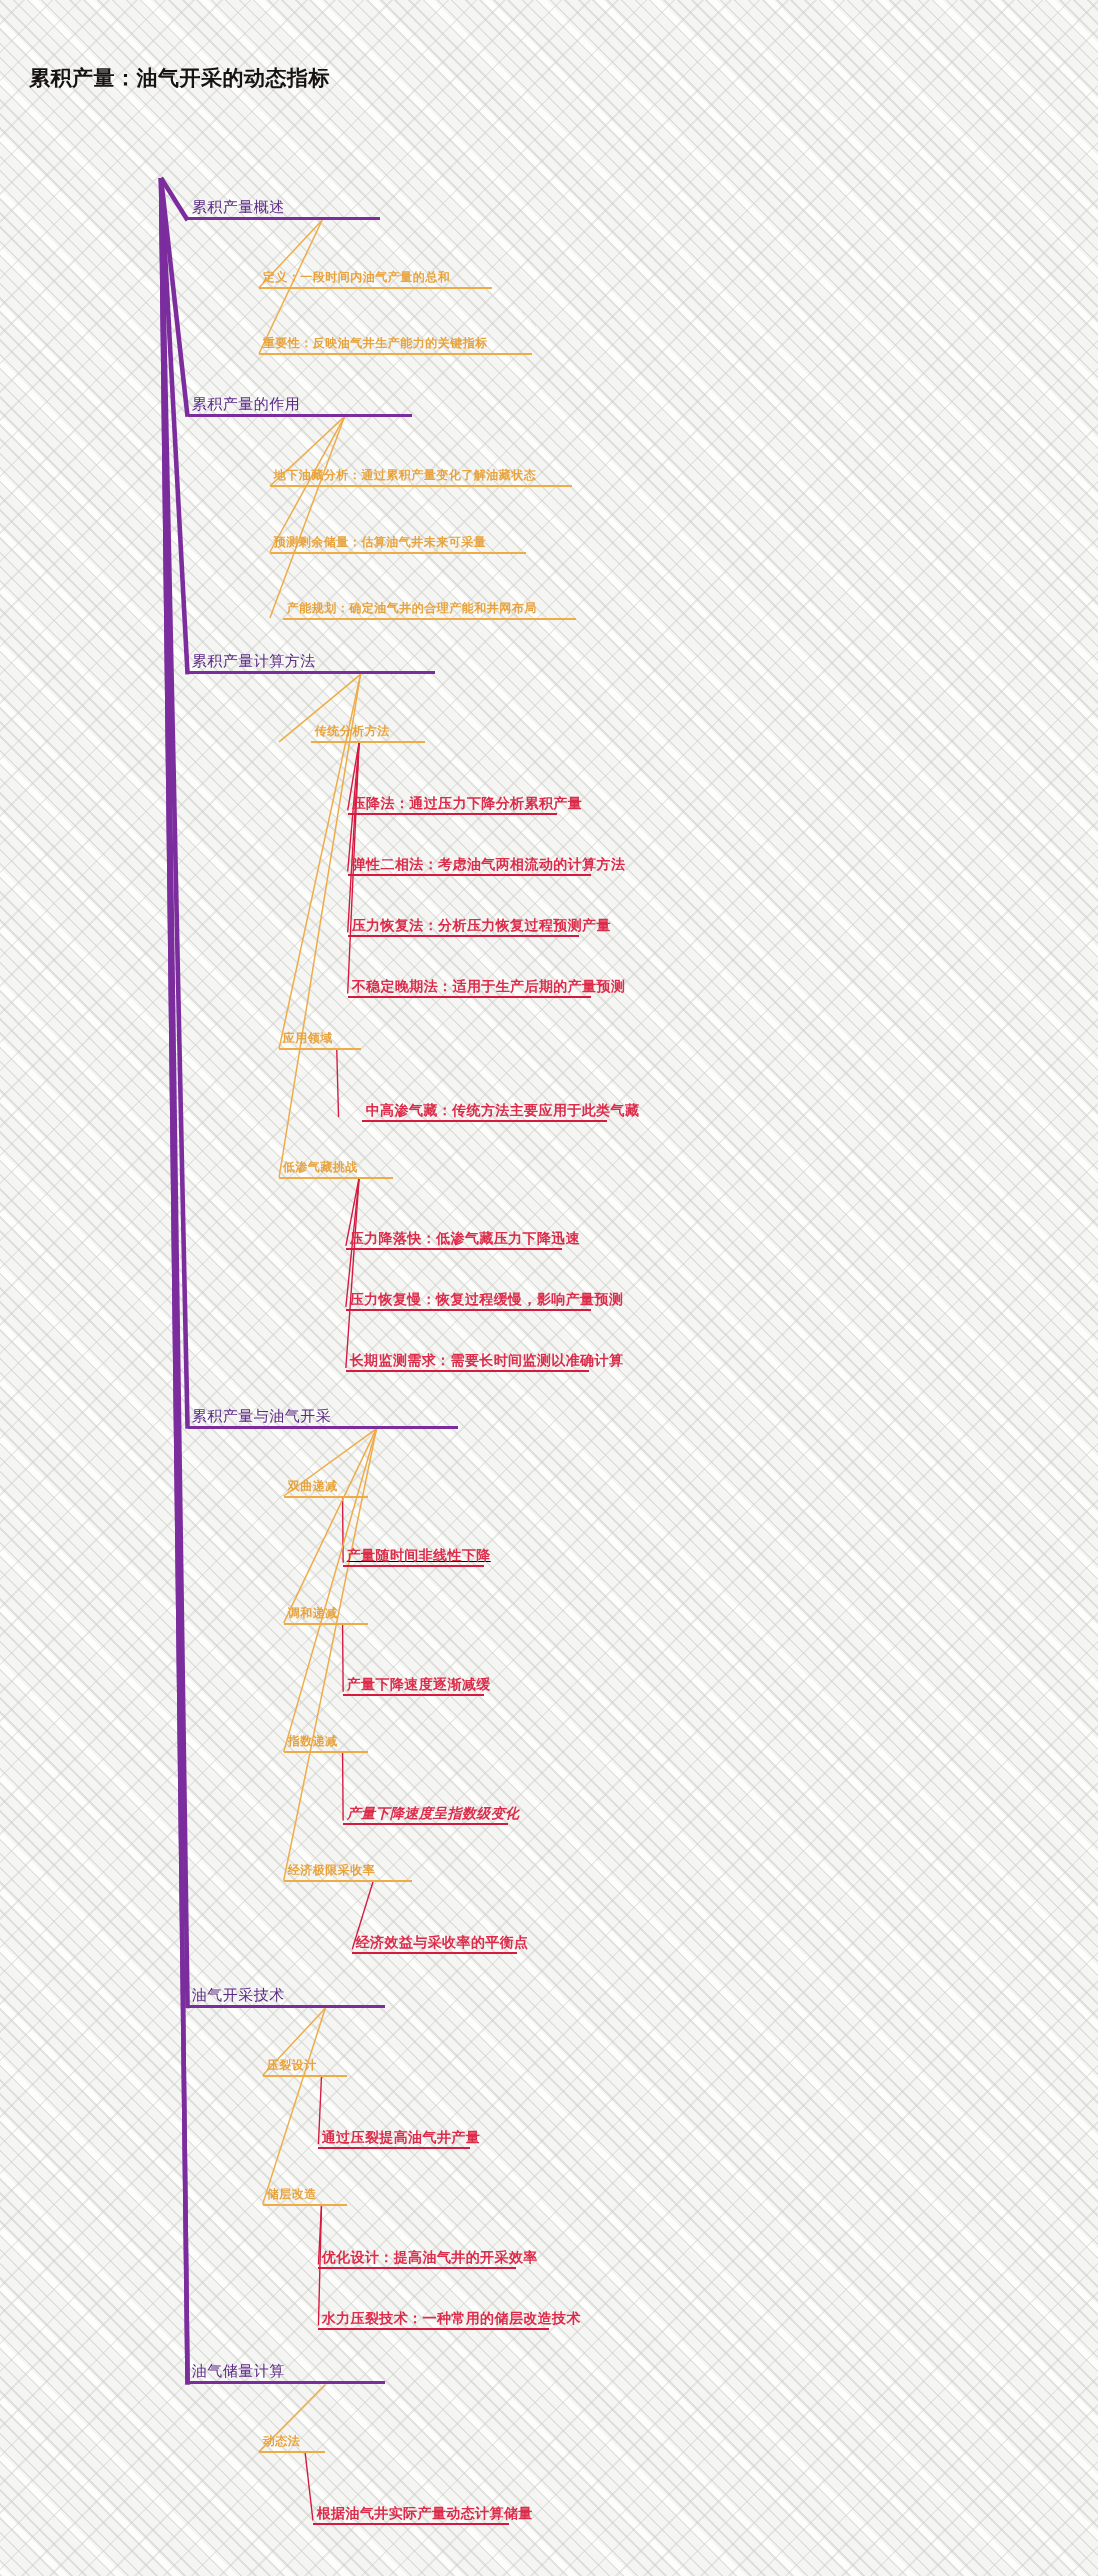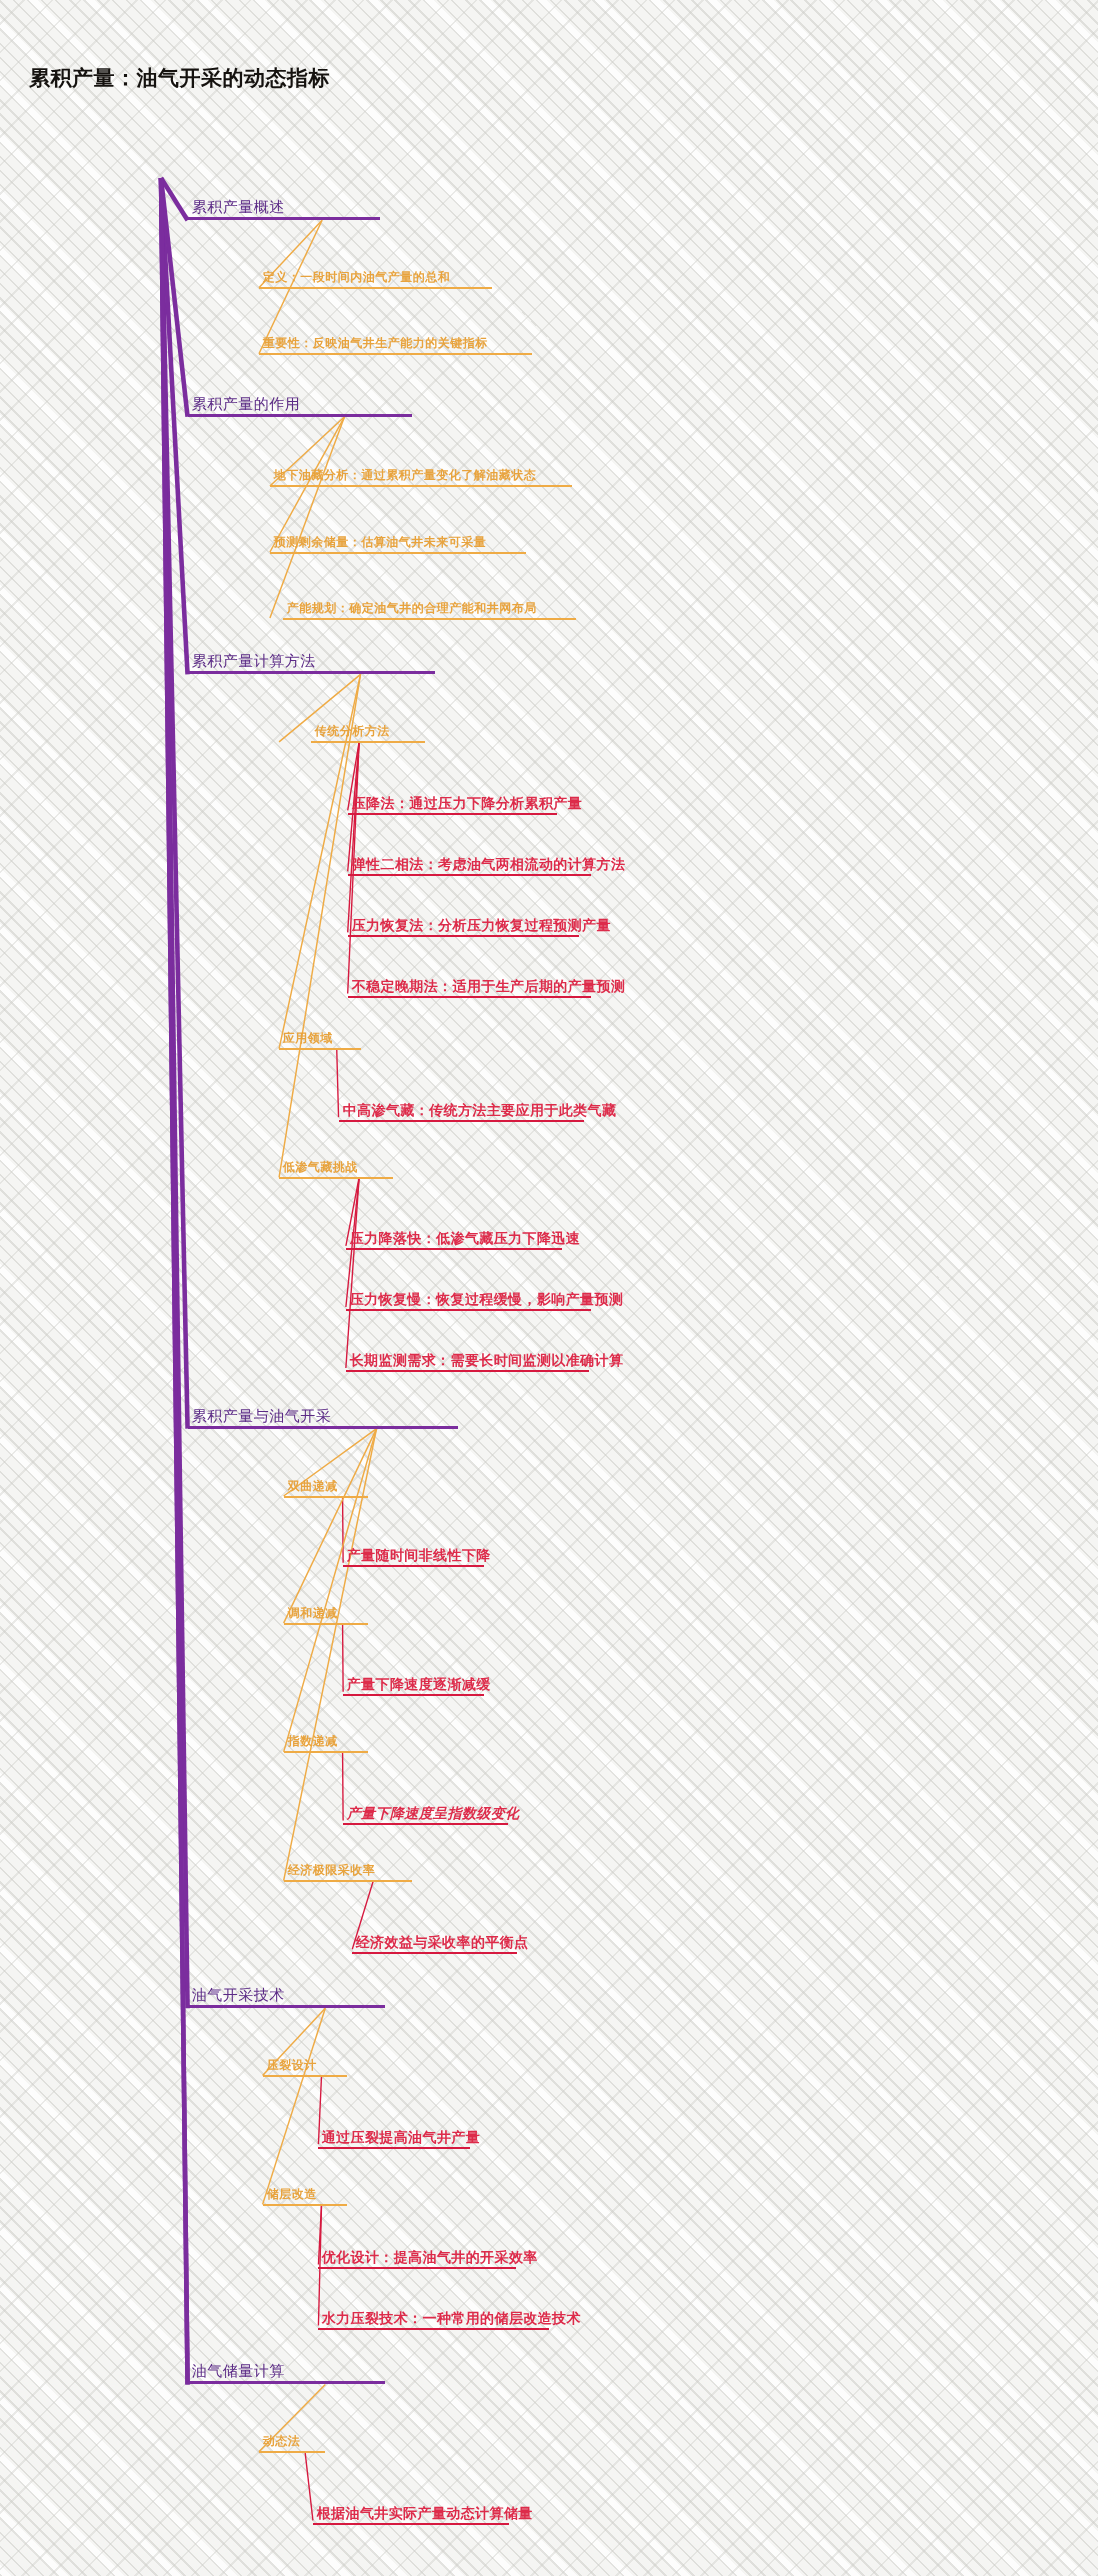--- a/index.html
+++ b/index.html
@@ -158,21 +158,21 @@
         <span class="rule" style="width: 231px;"></span>
       </div>
       <div class="node n-l3" style="left: 348px; top: 978px;">
         <span class="txt">不稳定晚期法：适用于生产后期的产量预测</span>
         <span class="rule" style="width: 243px;"></span>
       </div>
       <div class="node n-l2" style="left: 279px; top: 1032px;">
         <span class="txt">应用领域</span>
         <span class="rule" style="width: 82px;"></span>
       </div>
-      <div class="node n-l3" style="left: 339px; top: 1102px;">
+      <div class="node n-l3" style="left: 339px; top: 1102px; padding-left: 23px;">
         <span class="txt">中高渗气藏：传统方法主要应用于此类气藏</span>
         <span class="rule" style="width: 245px;"></span>
       </div>
       <div class="node n-l2" style="left: 279px; top: 1161px;">
         <span class="txt">低渗气藏挑战</span>
         <span class="rule" style="width: 114px;"></span>
       </div>
       <div class="node n-l3" style="left: 346px; top: 1230px;">
         <span class="txt">压力降落快：低渗气藏压力下降迅速</span>
         <span class="rule" style="width: 216px;"></span>
@@ -186,21 +186,21 @@
         <span class="rule" style="width: 243px;"></span>
       </div>
       <div class="node n-l1" style="left: 188px; top: 1407px;">
         <span class="txt">累积产量与油气开采</span>
         <span class="rule" style="width: 270px;"></span>
       </div>
       <div class="node n-l2" style="left: 284px; top: 1480px;">
         <span class="txt">双曲递减</span>
         <span class="rule" style="width: 84px;"></span>
       </div>
-      <div class="node n-l3" style="left: 343px; top: 1547px;">
+      <div class="node n-l3" style="left: 343px; top: 1547px; text-decoration: underline;">
         <span class="txt">产量随时间非线性下降</span>
         <span class="rule" style="width: 141px;"></span>
       </div>
       <div class="node n-l2" style="left: 284px; top: 1607px;">
         <span class="txt">调和递减</span>
         <span class="rule" style="width: 84px;"></span>
       </div>
       <div class="node n-l3" style="left: 343px; top: 1676px;">
         <span class="txt">产量下降速度逐渐减缓</span>
         <span class="rule" style="width: 141px;"></span>

